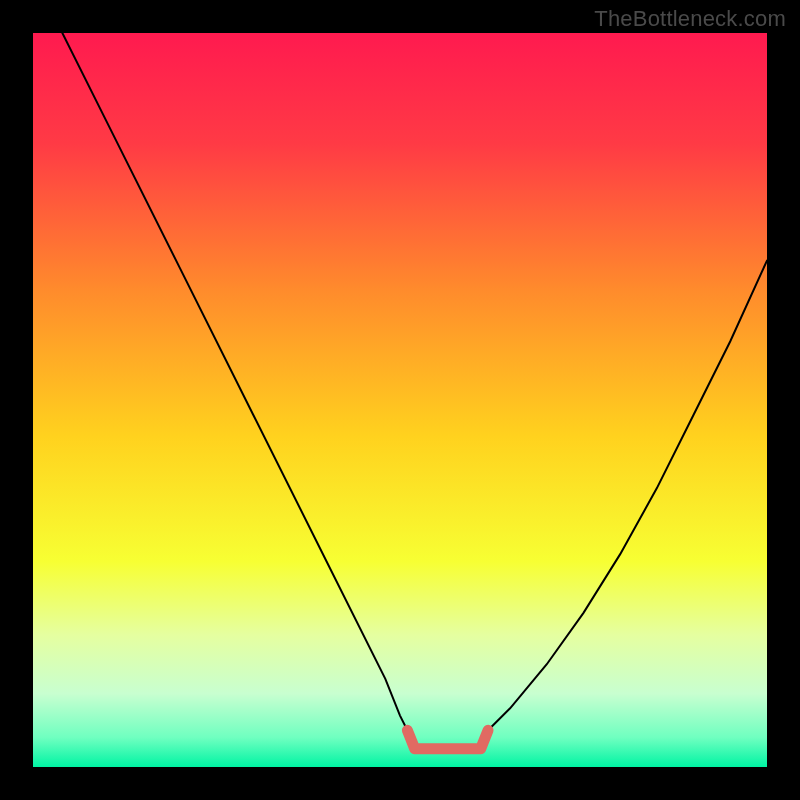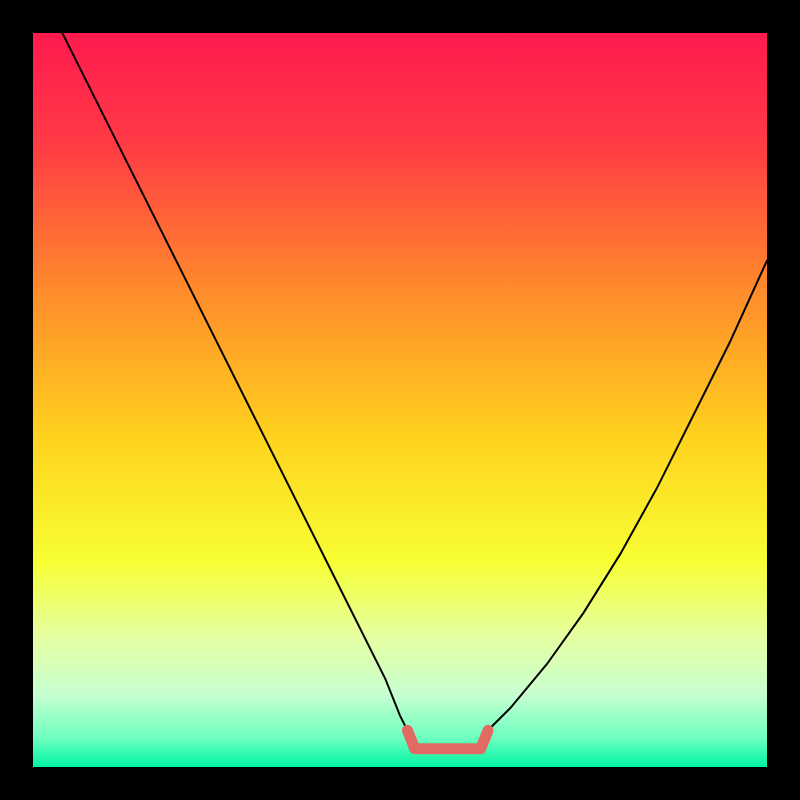--- a/index.html
+++ b/index.html
@@ -34,20 +34,21 @@
     top: 33px;
     width: 734px;
     height: 734px;
     display: block;
   }
 </style>
 </head>
 <body>
 
 <div class="frame">
+  <div class="watermark">TheBottleneck.com</div>
 
   <svg class="plot" viewBox="0 0 734 734" preserveAspectRatio="none">
     <defs>
       <linearGradient id="bg-grad" x1="0" y1="0" x2="0" y2="1">
       <stop offset="0%" stop-color="#ff1a4f"></stop>
           <stop offset="15%" stop-color="#ff3a45"></stop>
           <stop offset="35%" stop-color="#ff8b2c"></stop>
           <stop offset="55.00000000000001%" stop-color="#ffd21e"></stop>
           <stop offset="72%" stop-color="#f7ff33"></stop>
           <stop offset="82%" stop-color="#e5ffa0"></stop>

